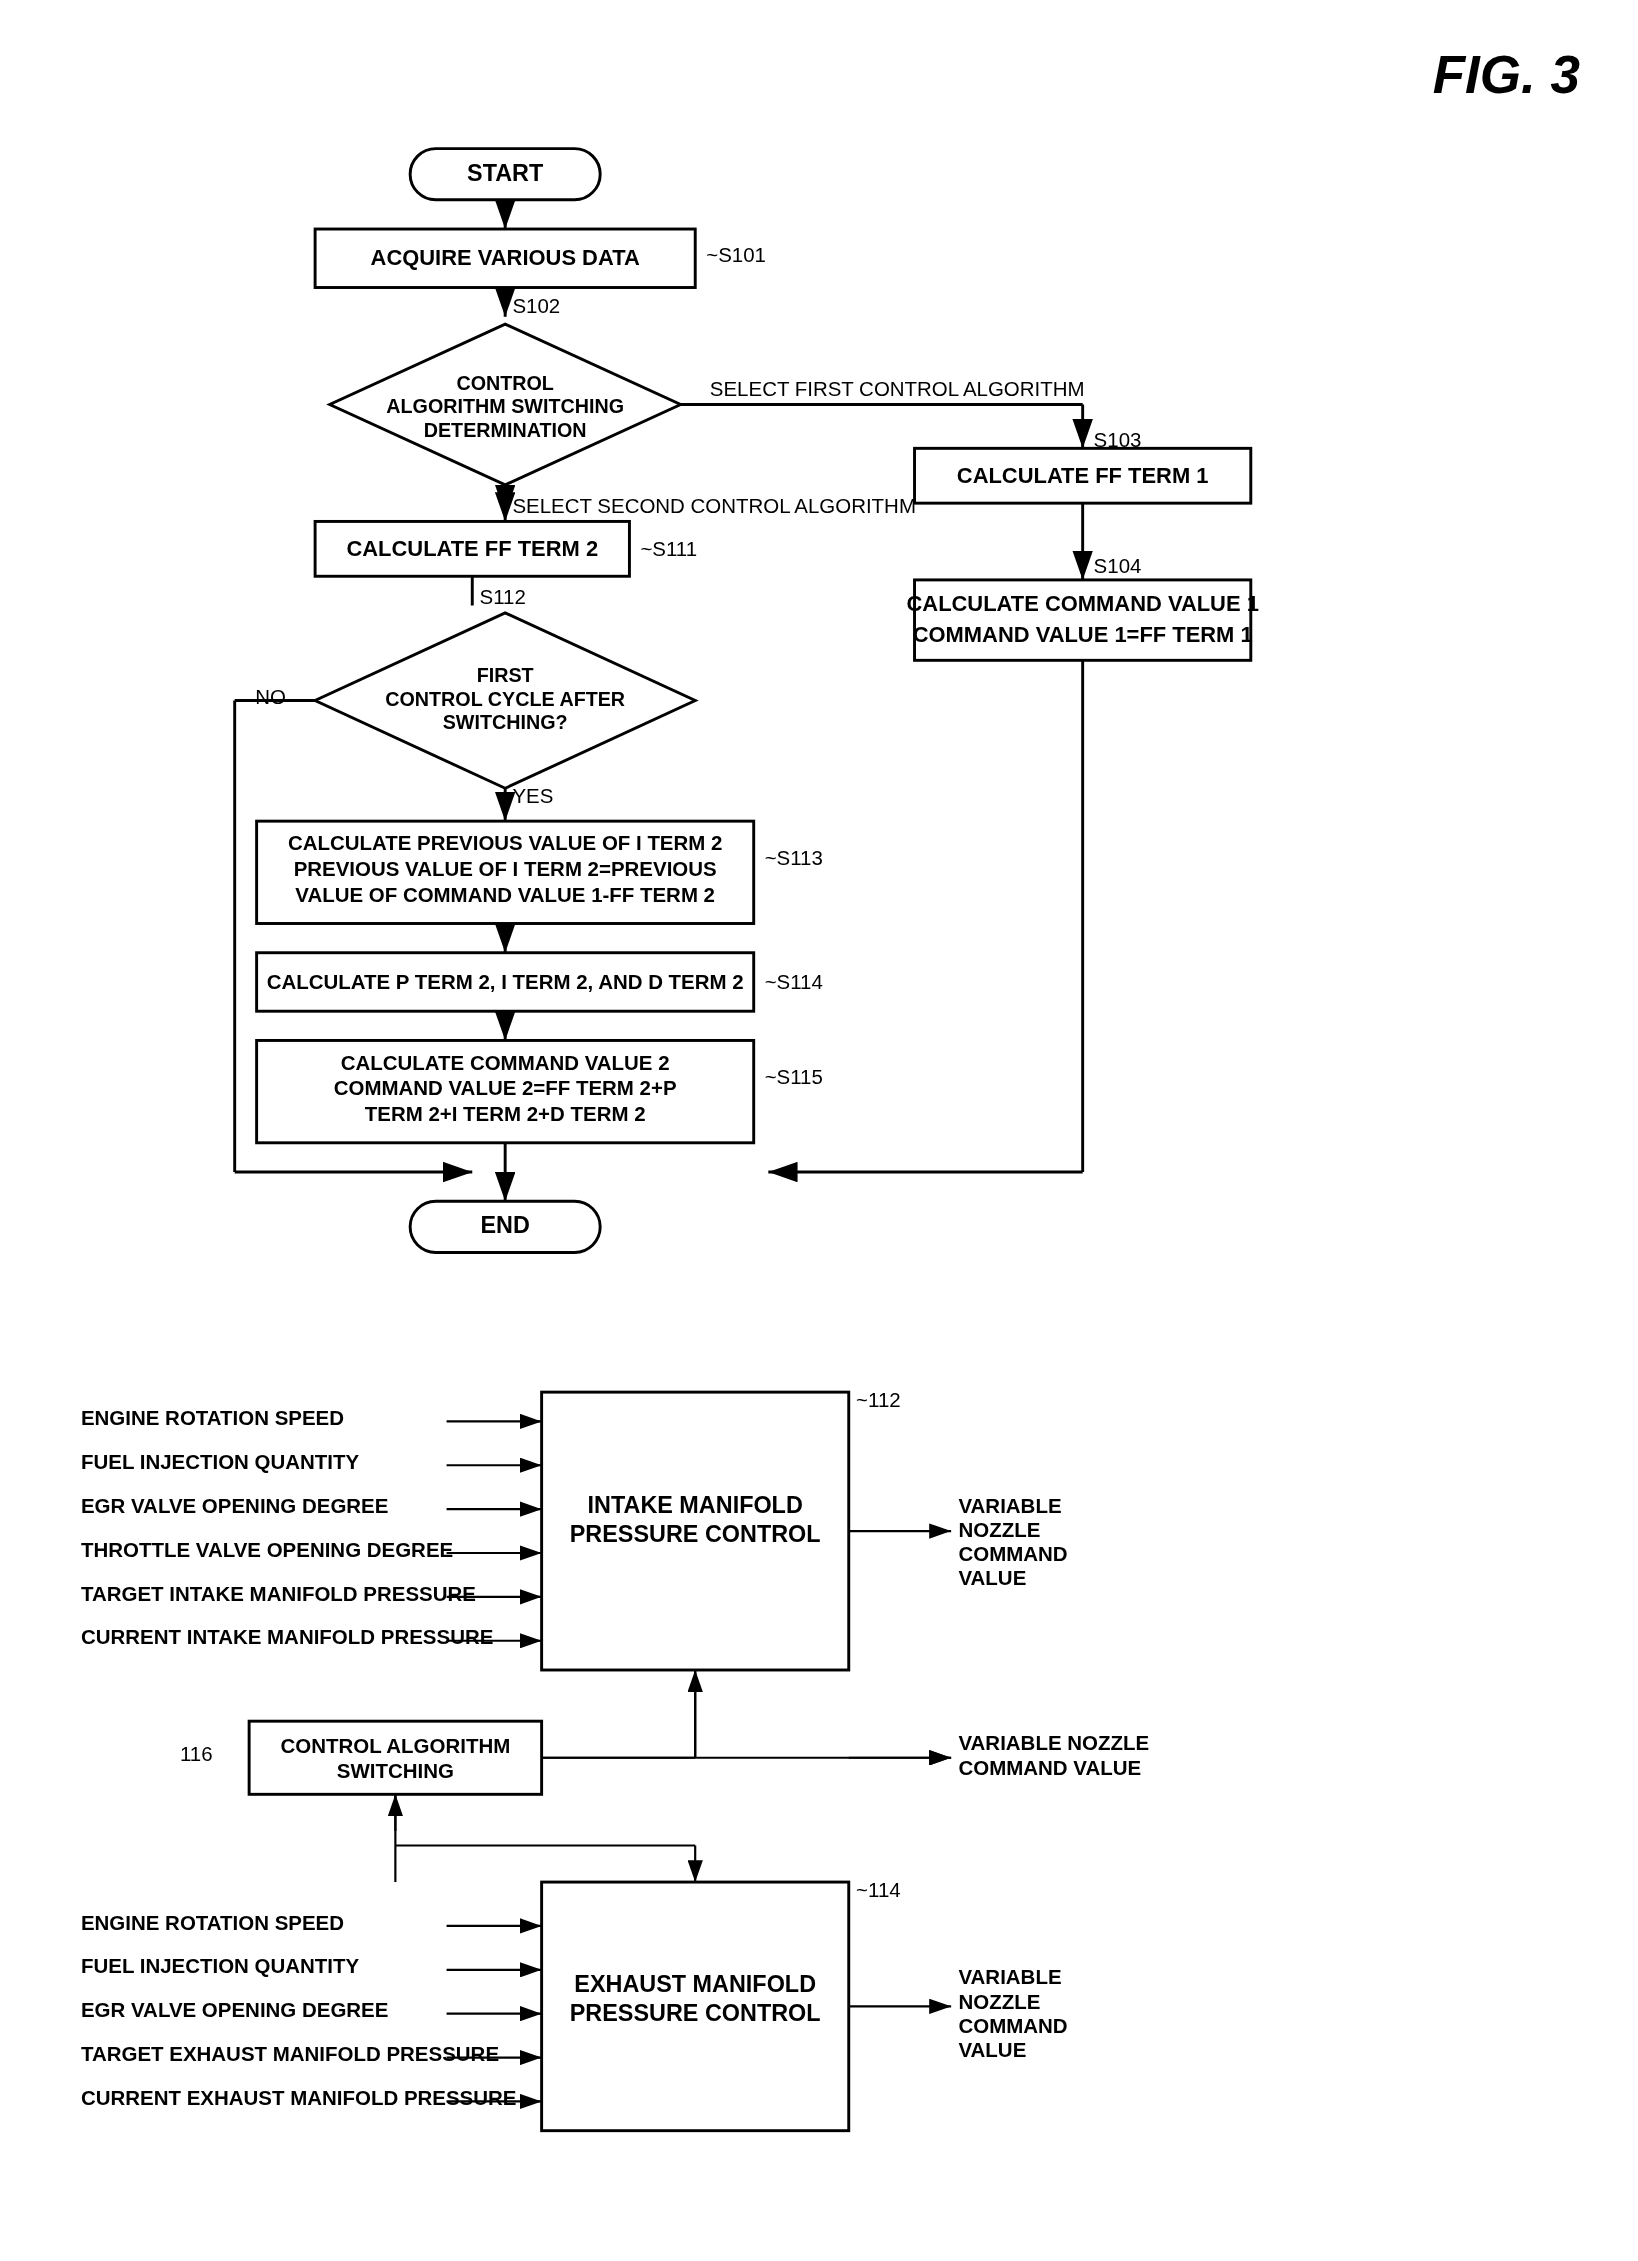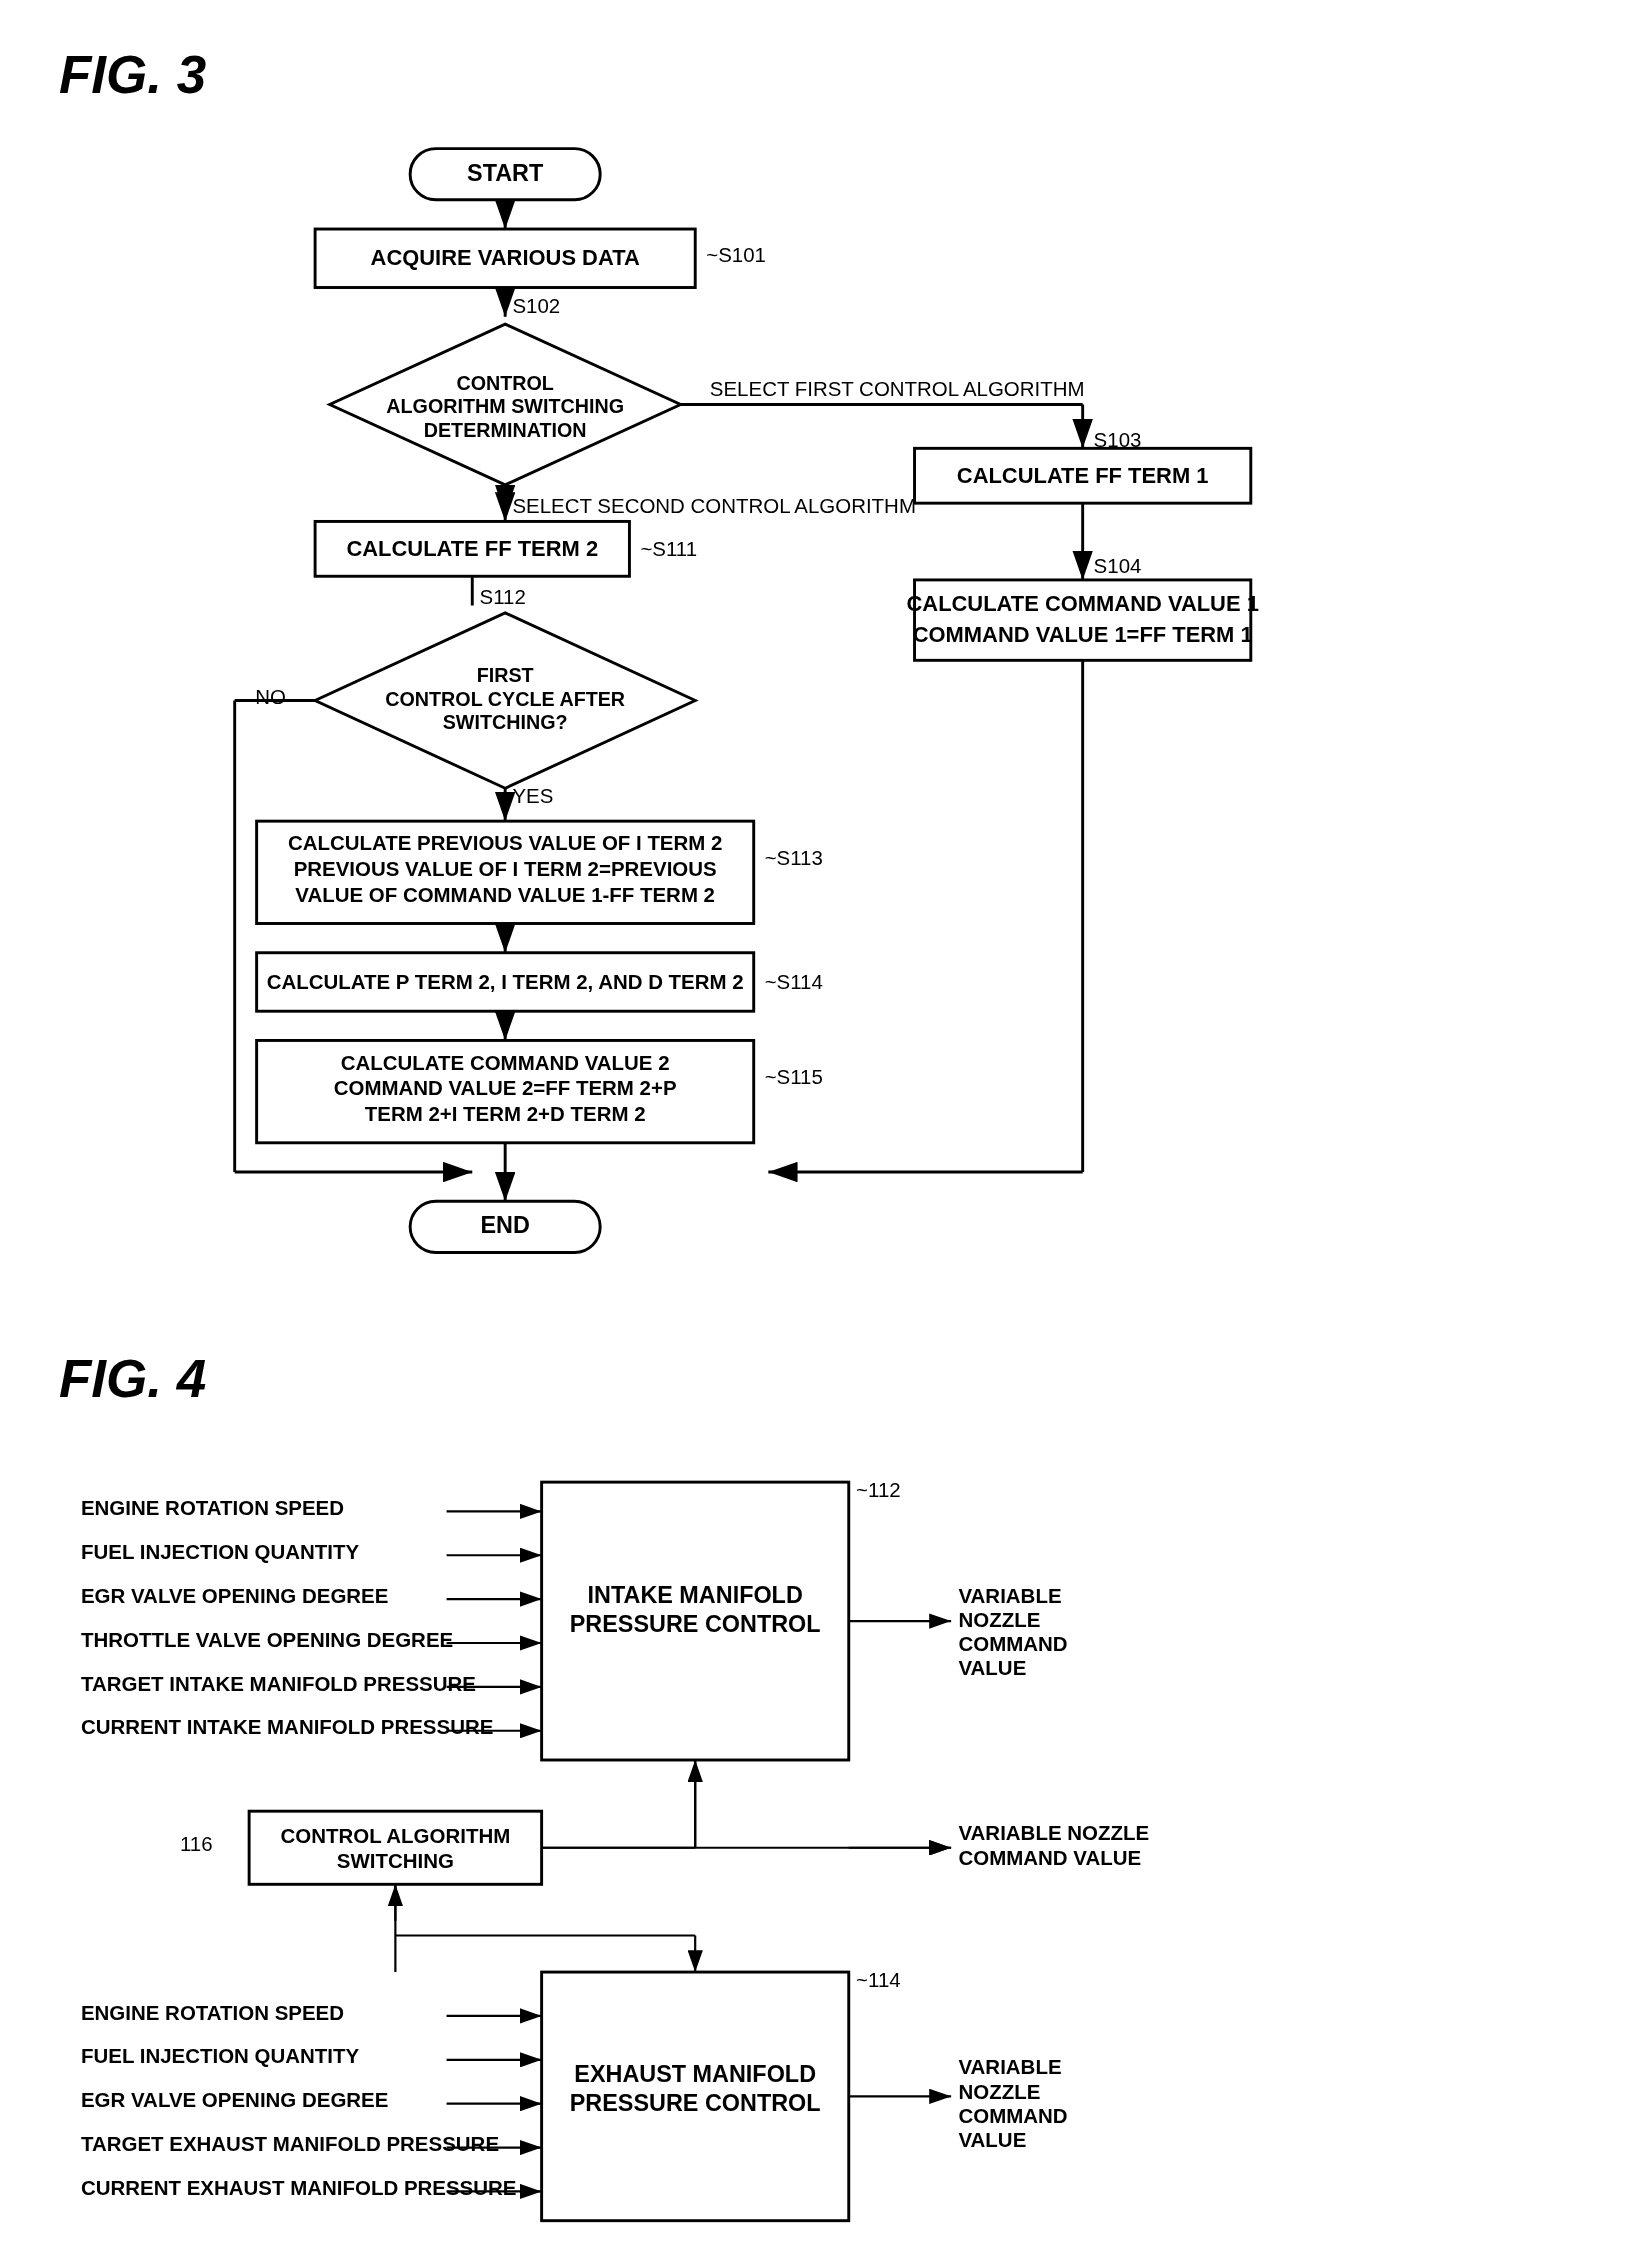--- a/index.html
+++ b/index.html
@@ -12,21 +12,21 @@
       overflow: hidden;
     }
     .page {
       width: 1639px;
       min-height: 2261px;
       background: #fff;
       padding: 44px 59px;
       position: relative;
     }
     .fig-title {
-      text-align: left;
+      text-align: right;
       font-size: 53px;
       font-weight: bold;
       margin-bottom: 29px;
       font-style: italic;
     }
     
     .flowchart {
       position: relative;
       width: 100%;
       height: 1155px;
@@ -146,21 +146,20 @@
       <line x1="610" y1="1420" x2="610" y2="1460" stroke="#000" stroke-width="4" marker-end="url(#arrowhead)"></line>
 
       <rect x="480" y="1460" width="260" height="70" rx="35" ry="35" fill="#fff" stroke="#000" stroke-width="4"></rect>
       <text x="610" y="1504" text-anchor="middle" font-size="32" font-weight="bold" font-family="Arial">END</text>
 
       <line x1="610" y1="520" x2="610" y2="530" stroke="#000" stroke-width="4" marker-end="url(#arrowhead)"></line>
 
     </svg>
   </div>
 
-  <div class="fig-title">FIG. 4</div>
 
   <div class="fig4">
     <svg width="1521" height="878" viewBox="0 0 2080 1200" style="position:absolute;top:0;left:0;">
       <defs>
         <marker id="arr2" markerWidth="10" markerHeight="7" refX="10" refY="3.5" orient="auto">
           <polygon points="0 0, 10 3.5, 0 7" fill="#000"></polygon>
         </marker>
       </defs>
 
       <text x="30" y="105" font-size="28" font-weight="bold" font-family="Arial">ENGINE ROTATION SPEED</text>

